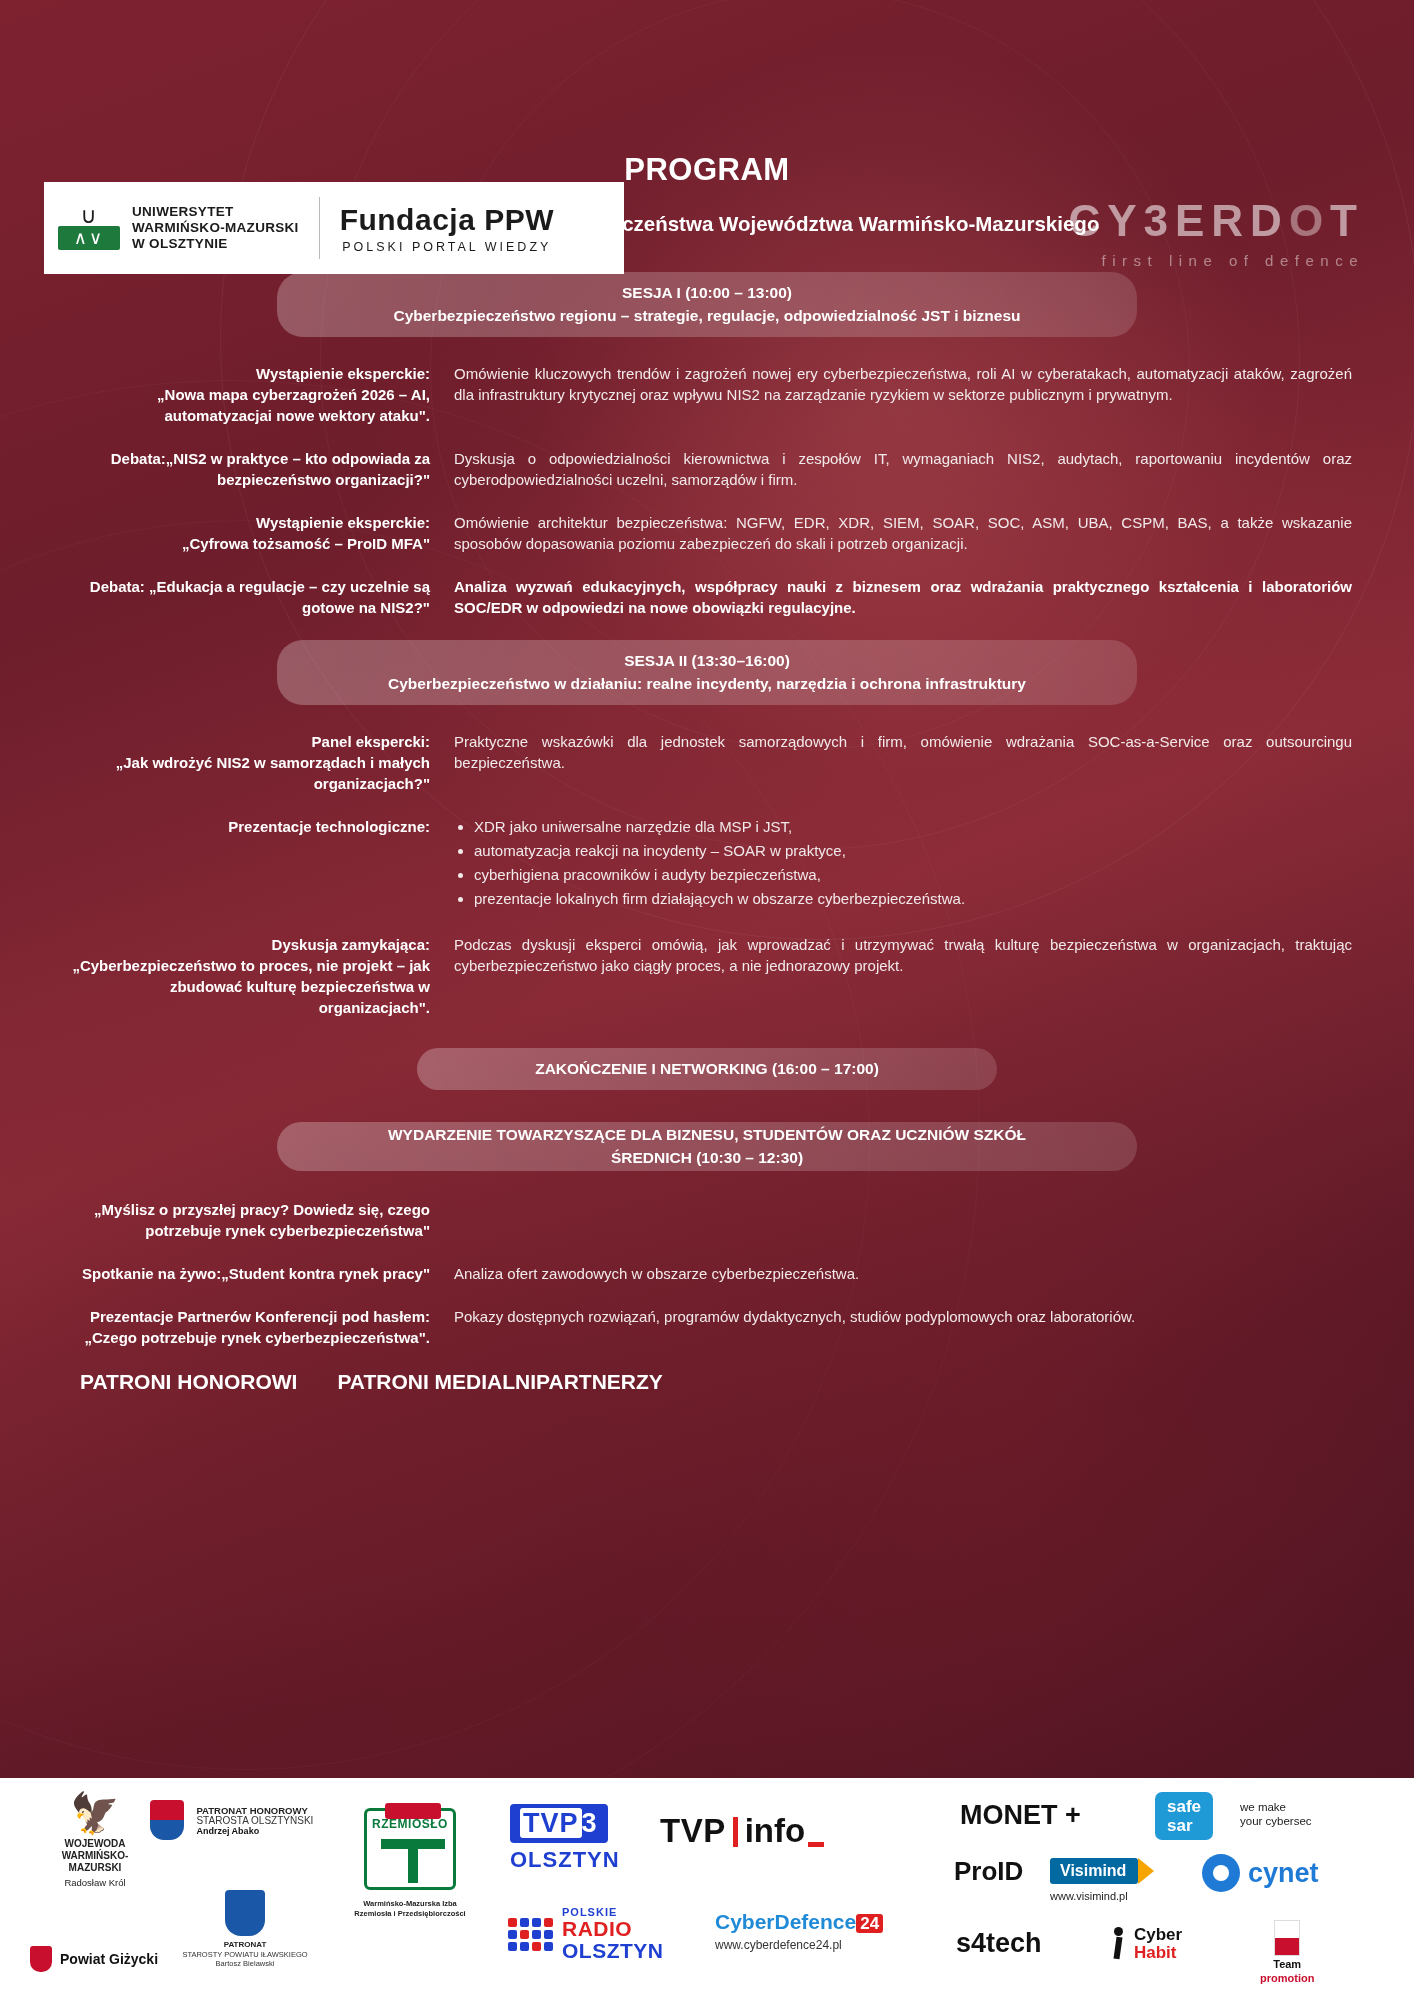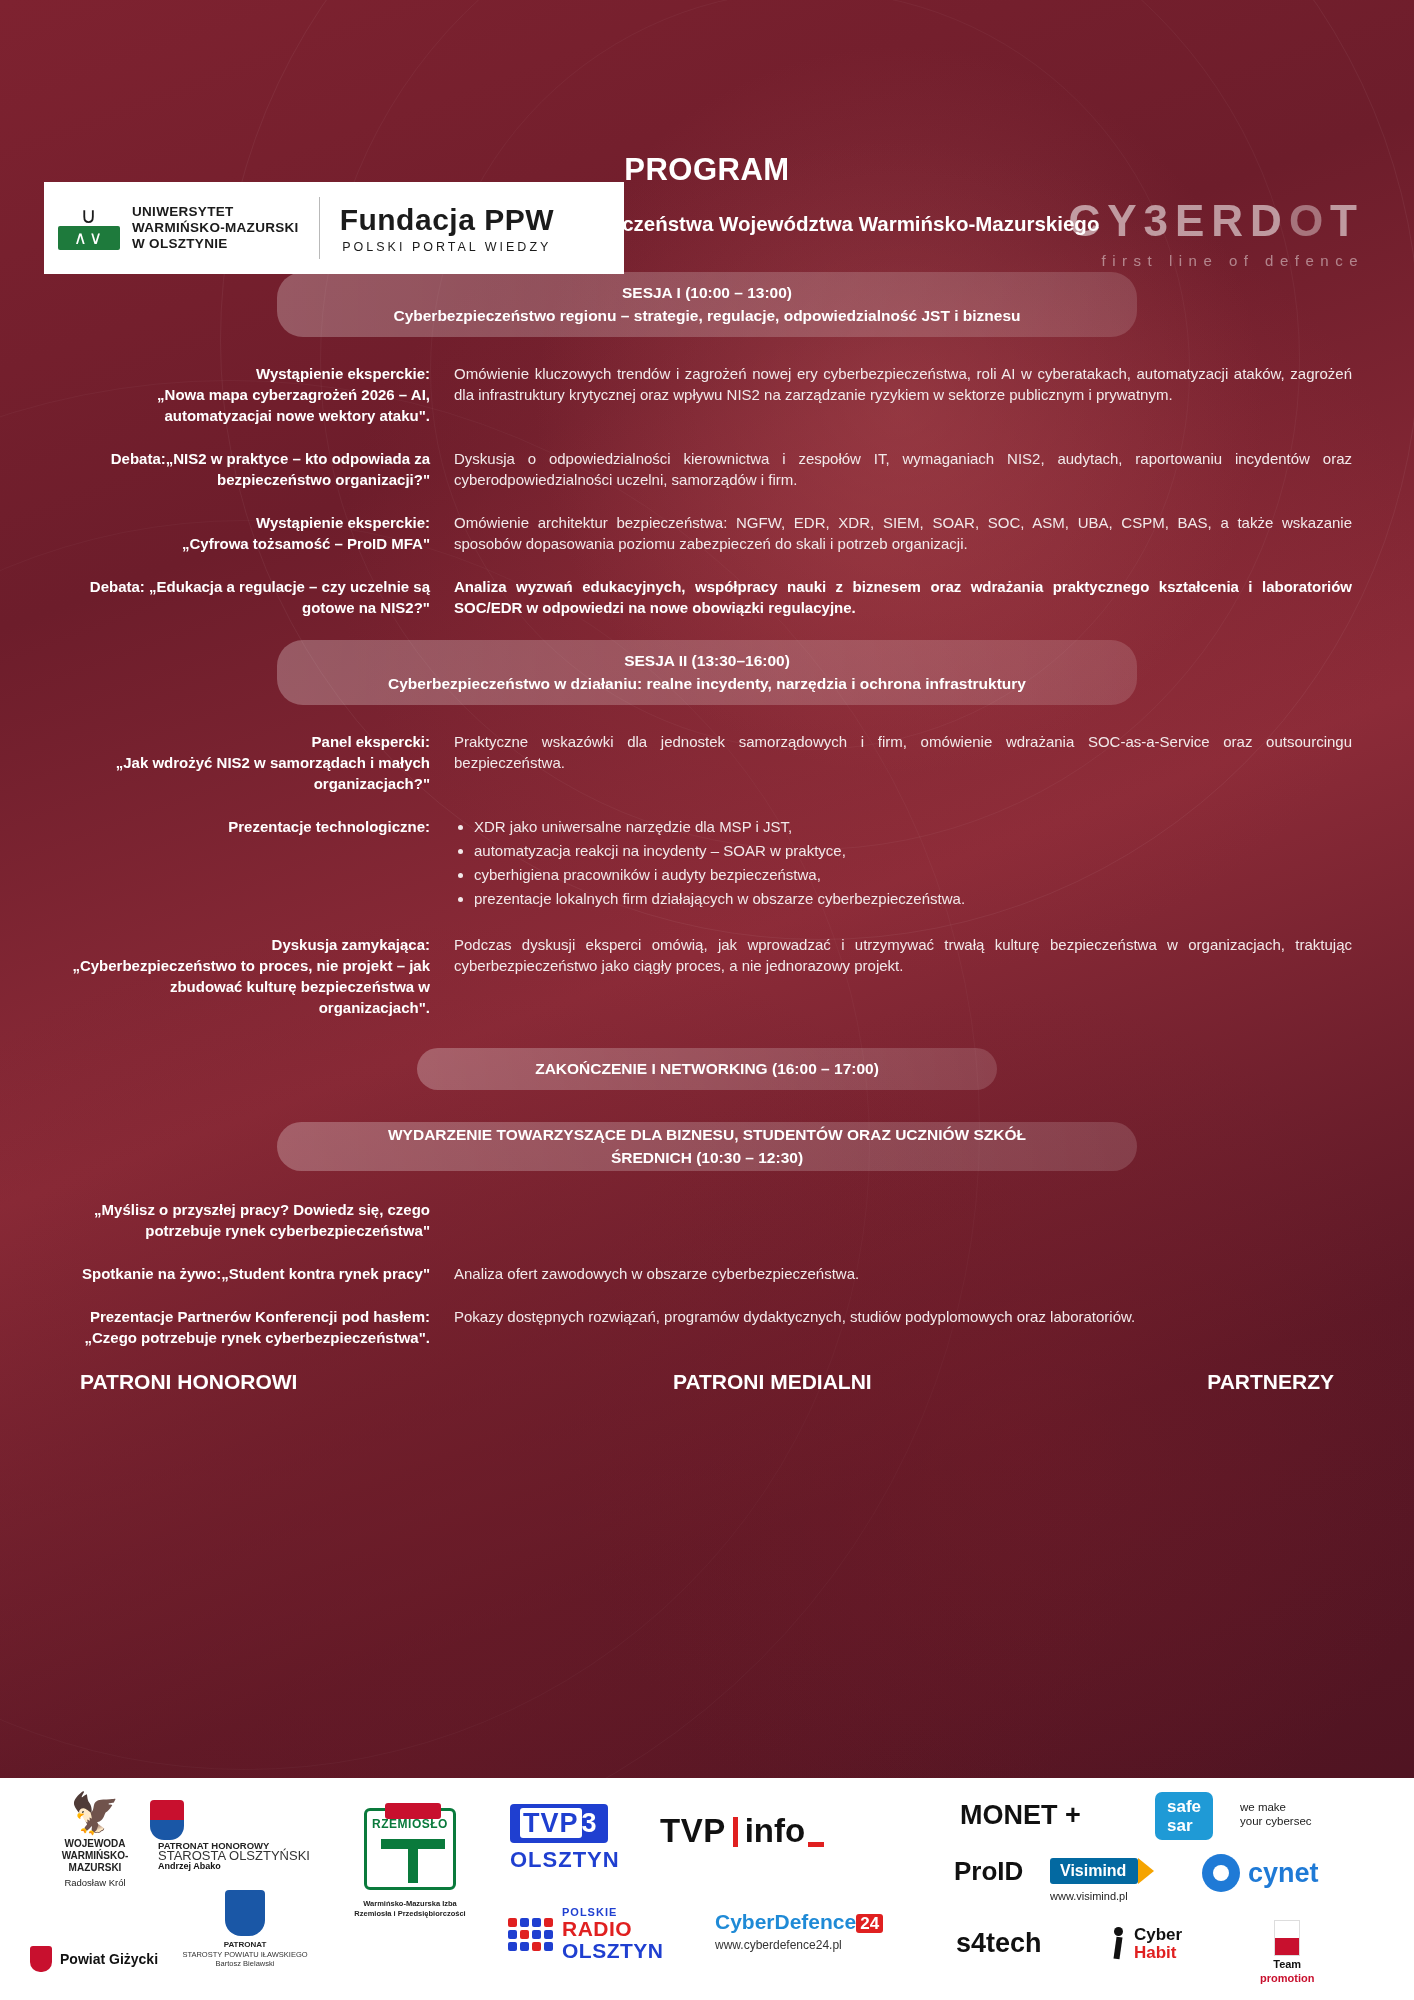--- a/index.html
+++ b/index.html
@@ -142,21 +142,21 @@
     font-size: 15px;
     line-height: 21px;
     text-align: justify;
   }
   .row .right.bold { font-weight: bold; color: #ffffff; }
   .row .right ul { margin: 0; padding-left: 20px; }
   .row .right li { margin-bottom: 3px; }
 
   
   .patron-heads {
-    display: flex; justify-content: space-between;
+    display: flex; 
     padding: 0 80px;
     margin-top: 10px;
     color: #ffffff; font-weight: bold; font-size: 21px;
   }
   .patron-heads > div:nth-child(2) { margin-left: 40px; }
 
   
   .footer {
     position: absolute; left: 0; bottom: 0; width: 1414px; height: 222px;
     background: #ffffff; z-index: 4;
@@ -181,21 +181,21 @@
   }
   .powiat .txt { font-size: 14px; font-weight: bold; color: #111; }
 
   .starosta { left: 150px; top: 22px; width: 170px; }
   .starosta .shield {
     width: 34px; height: 40px; background: linear-gradient(180deg,#c8102e 50%, #1a57a6 50%);
     border-radius: 4px 4px 14px 14px; display: inline-block; vertical-align: middle;
   }
   .starosta .txt { display: inline-block; vertical-align: middle; margin-left: 8px; }
   .starosta .h { font-size: 9.5px; font-weight: bold; color: #222; line-height: 11px; }
-  .starosta .b { font-size: 13px; color: #333; line-height: 10px; }
+  .starosta .b { font-size: 10px; color: #333; line-height: 10px; }
   .starosta .n { font-size: 9px; font-weight: bold; color: #111; }
 
   .ilawa { left: 180px; top: 112px; width: 130px; text-align: center; }
   .ilawa .shield {
     width: 40px; height: 46px; background: #1a57a6; border-radius: 4px 4px 16px 16px; margin: 0 auto;
   }
   .ilawa .h { font-size: 8px; font-weight: bold; color: #222; margin-top: 4px; line-height: 10px; }
   .ilawa .b { font-size: 7.5px; color: #333; line-height: 9px; }
 
   .rzemioslo { left: 330px; top: 30px; width: 160px; text-align: center; }

